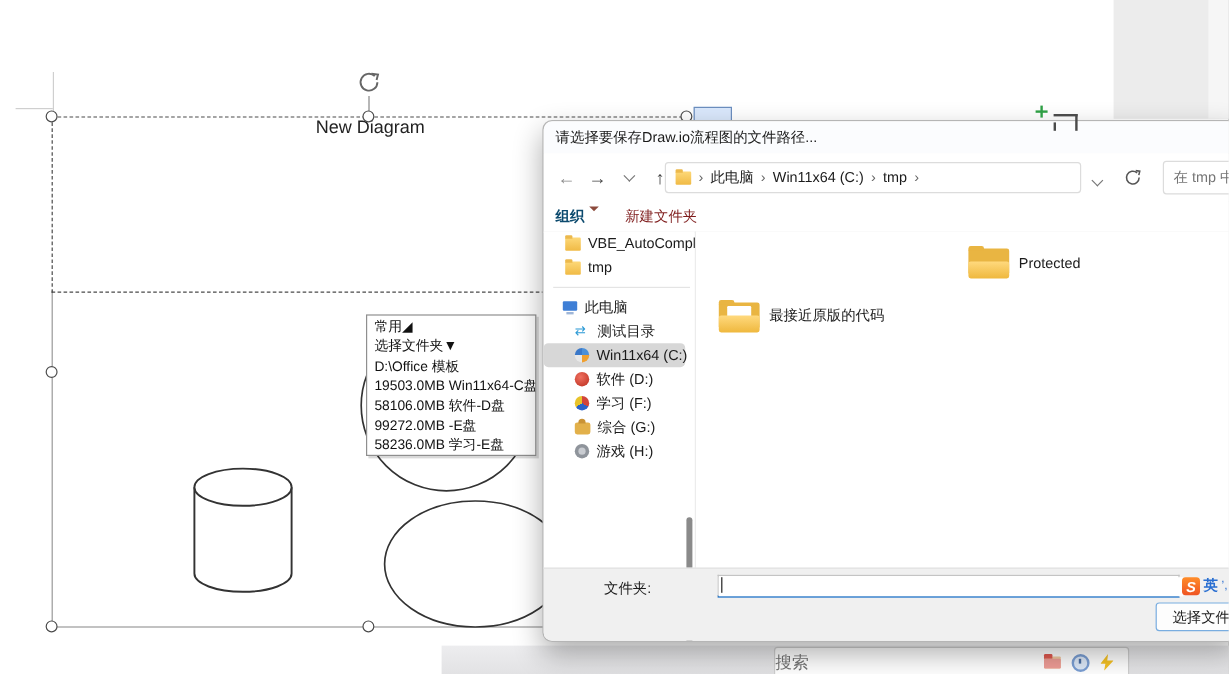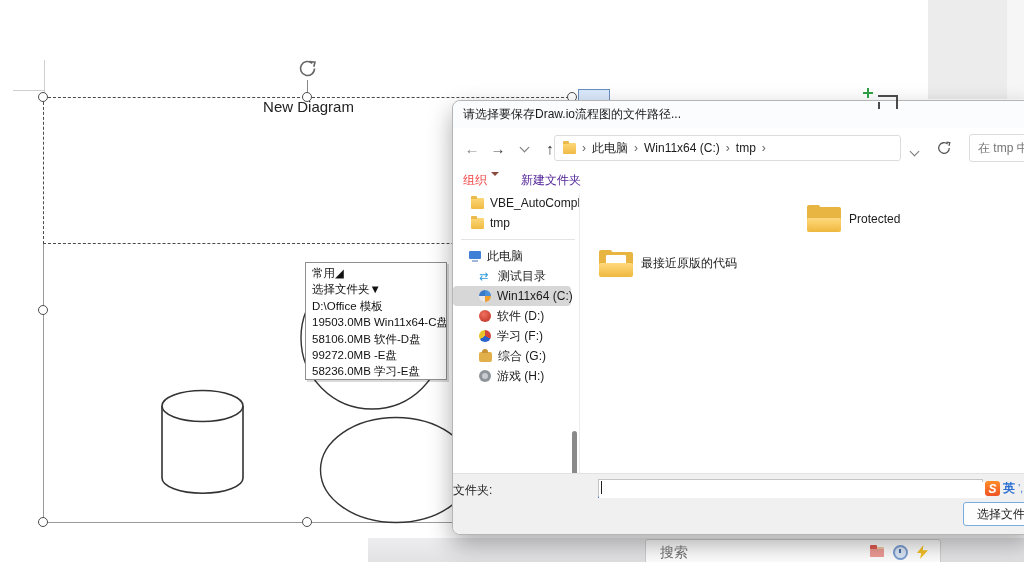--- a/index.html
+++ b/index.html
@@ -29,23 +29,23 @@
   .addrbox{position:absolute;left:101px;top:7px;width:347px;height:26px;border:1px solid #dcdcdc;border-radius:3px;
            background:#fff;display:flex;align-items:center;font-size:12px;padding-left:8px;box-sizing:border-box;}
   .crumb{padding:0 2px;color:#1b1b1b;cursor:default;}
   .csep{color:#666;padding:0 4px;font-size:12px;}
   .searchbox{position:absolute;left:516px;top:6px;width:120px;height:28px;border:1px solid #dcdcdc;border-radius:3px;
              background:#fff;box-sizing:border-box;}
   .searchbox input{border:0;outline:0;width:100%;height:100%;font-size:12px;color:#8a8a8a;padding:0 8px;
                    font-family:inherit;background:transparent;}
   .toolbar{position:absolute;left:0;top:67px;right:0;height:25px;background:#fff;border-bottom:1px solid #ececec;
            display:flex;align-items:center;font-size:12px;}
-  .tb-organize{color:#ef4444;margin-left:10px;display:flex;gap:4px;}
+  .tb-organize{color:#0c4a6e;margin-left:10px;display:flex;gap:4px;font-weight:bold;}
   .tb-caret{width:0;height:0;border-left:4px solid transparent;border-right:4px solid transparent;border-top:4px solid #8c4a3c;}
-  .tb-newfolder{color:#4c1d95;margin-left:22px;}
+  .tb-newfolder{color:#7f1d1d;margin-left:22px;}
   
   .sidebar{position:absolute;left:0;top:92px;width:126px;bottom:60px;background:#fff;font-size:12px;}
   .sasheet{position:absolute;left:126px;top:92px;bottom:60px;width:1px;background:#ececec;}
   .srow{height:20px;display:flex;align-items:center;white-space:nowrap;cursor:default;}
   .srow.sel{background:#d7d7d7;border-radius:4px;margin-right:8px;}
   .ssep{height:1px;background:#e4e4e4;margin:6px 4px 6px 8px;}
   .si{display:inline-block;width:13px;height:11px;margin:0 6px 0 0;position:relative;flex:none;}
   .si-folder{background:linear-gradient(#fdd878,#f0ba45);border-radius:1px;}
   .si-folder::before{content:"";position:absolute;top:-2px;left:0;width:6px;height:3px;background:#ecb94c;border-radius:1px 1px 0 0;}
   .si-debug{clip-path:polygon(0 18%,22% 0,50% 62%,78% 0,100% 14%,55% 100%,45% 100%);
@@ -70,37 +70,37 @@
   .fitem{position:absolute;display:flex;align-items:center;cursor:default;}
   .bf{position:relative;width:34px;height:27px;flex:none;margin-right:8px;}
   .bf-back{position:absolute;left:0;top:2px;width:34px;height:22px;background:#e9b542;border-radius:2px;}
   .bf-back::before{content:"";position:absolute;top:-2px;left:0;width:13px;height:4px;background:#e9b542;border-radius:2px 2px 0 0;}
   .bf-sheet{position:absolute;left:7px;top:5px;width:20px;height:10px;background:#fff;border-radius:1px;}
   .bf-sheet.blue{background:#4f97e0;border:1px solid #eef4fb;}
   .bf-front{position:absolute;left:0;bottom:0;width:34px;height:14px;background:linear-gradient(#ffd97d,#efb83e);border-radius:2px;}
   .fname{font-size:12px;color:#1b1b1b;}
   
   .dfooter{position:absolute;left:0;right:0;bottom:0;height:60px;background:#f0f0f0;border-top:1px solid #e2e2e2;}
-  .flabel{position:absolute;left:0;top:8px;width:140px;text-align:left;font-size:12px;color:#1b1b1b;}
+  .flabel{position:absolute;left:0;top:8px;width:140px;text-align:center;font-size:12px;color:#1b1b1b;}
   .finput{position:absolute;left:145px;top:5px;width:385px;height:19px;background:#fff;border:1px solid #c4c4c4;
           border-bottom:2px solid #0b64c0;box-sizing:border-box;}
   .finput input{border:0;outline:0;width:100%;height:100%;font-size:12px;padding:0 2px;font-family:inherit;}
   .caret{position:absolute;left:148px;top:7px;width:1px;height:13px;background:#222;}
   .ime{position:absolute;left:532px;top:6px;display:flex;align-items:center;gap:3px;}
   .ime-s{width:15px;height:15px;border-radius:3px;background:linear-gradient(#ff8d2a,#ef5423);color:#fff;
          font-weight:bold;font-style:italic;font-size:12px;display:flex;align-items:center;justify-content:center;}
   .ime-mode{color:#2a6fd1;font-size:12px;font-weight:bold;}
   .ime-punct{color:#2a6fd1;font-size:10px;}
   .selectbtn{position:absolute;left:510px;top:28px;width:80px;height:24px;background:#fdfdfd;border:1px solid #79ade0;
              border-radius:3px;font-size:12px;color:#1b1b1b;display:flex;align-items:center;padding-left:13px;box-sizing:border-box;}
   
   .bstrip{position:absolute;left:368px;top:538px;width:656px;height:24px;background:linear-gradient(#ededef,#e2e2e4);z-index:4;}
   .launcher{position:absolute;left:277px;top:1px;width:296px;height:26px;background:#fff;border:1px solid #cfcfcf;
             border-radius:3px 3px 0 0;box-sizing:border-box;display:flex;align-items:center;}
-  .launcher input{border:0;outline:0;flex:1;font-size:14px;color:#b8b8b8;padding:0 14px;font-family:inherit;background:transparent;}
+  .launcher input{border:0;outline:0;flex:1;font-size:14px;color:#b8b8b8;padding:0 0;font-family:inherit;background:transparent;}
   .licons{display:flex;align-items:center;gap:9px;margin-right:12px;}
   .mini-folder{position:relative;width:14px;height:10px;background:#f2c9a0;border-radius:1px;}
   .mini-folder::before{content:"";position:absolute;left:0;top:-2px;width:7px;height:4px;background:#e05a50;border-radius:1px 1px 0 0;}
   .mini-folder::after{content:"";position:absolute;left:0;top:2px;width:14px;height:8px;background:#ef9d96;border-radius:1px;}
   .mini-clock{width:11px;height:11px;border-radius:50%;background:#dce8f8;border:2px solid #7b9fd4;box-sizing:content-box;position:relative;}
   .mini-clock::after{content:"";position:absolute;left:4px;top:2px;width:2px;height:4px;background:#4a6fa5;}
   .mini-bolt{width:11px;height:14px;background:#f6c224;clip-path:polygon(58% 0,0 58%,38% 58%,28% 100%,100% 38%,52% 38%);}
   
   .grayblock{position:absolute;left:928px;top:0;width:96px;height:99px;background:#ececec;z-index:1;}
   .grayblock .lighter{position:absolute;right:0;top:0;width:17px;height:100%;background:#f6f6f6;}

